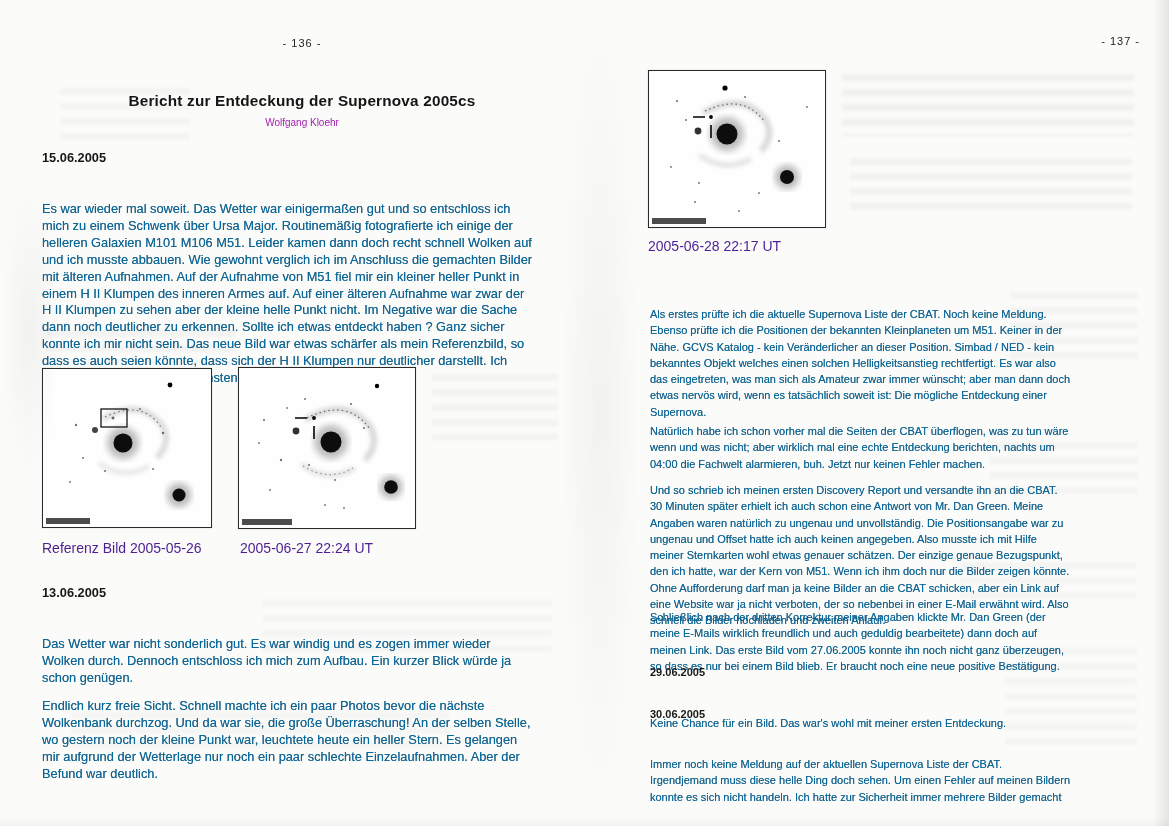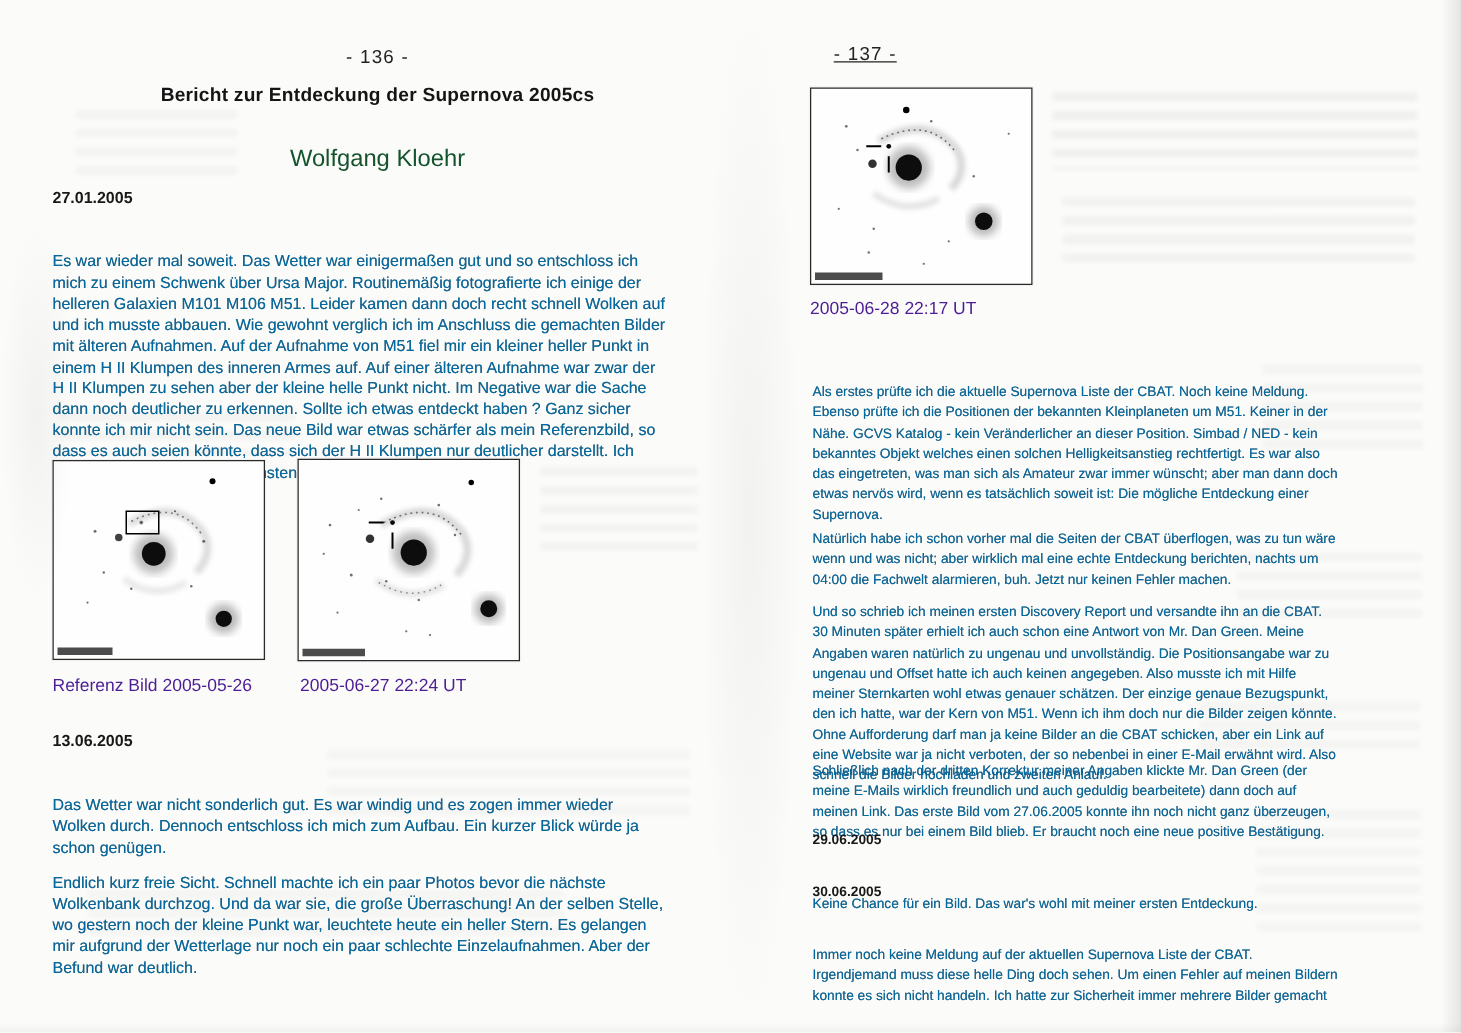--- a/index.html
+++ b/index.html
@@ -7,25 +7,25 @@
     width:1169px;height:826px;position:relative;overflow:hidden;
     background:#fbfbf9;
     font-family:"Liberation Sans","DejaVu Sans",sans-serif;
     color:#1e1e1e;
   }
   .sheet{position:absolute;inset:0;}
   .scan-edge{position:absolute;right:0;top:0;bottom:0;width:16px;
     background:linear-gradient(90deg,rgba(0,0,0,0),rgba(60,60,60,.12));}
   .scan-edge-bottom{position:absolute;left:0;right:0;bottom:0;height:8px;
     background:linear-gradient(180deg,rgba(0,0,0,0),rgba(60,60,60,.05));}
-  .pagenum{position:absolute;font-size:15px;letter-spacing:1px;color:#222;}
+  .pagenum{position:absolute;font-size:11px;letter-spacing:1px;color:#222;}
   .title{position:absolute;font-size:15.3px;font-weight:bold;color:#151515;letter-spacing:.2px;}
-  .author{position:absolute;font-size:19px;color:#14532d;}
+  .author{position:absolute;font-size:10px;color:#a21caf;}
   .center-l{left:42px;width:520px;text-align:center;}
-  .center-r{left:667px;width:492px;text-align:left;text-decoration:underline;}
+  .center-r{left:648px;width:492px;text-align:right;}
   .hdate{position:absolute;font-weight:bold;color:#181818;}
   .para{position:absolute;white-space:pre;color:#0369a1;
     text-shadow:0 0 .4px rgba(50,50,50,.65);margin-top:34px;}
   .lp{font-size:12.8px;line-height:16.9px;}
   .rp{font-size:11px;line-height:16.3px;}
   .caption{position:absolute;font-size:14px;color:#4c1d95;}
   .fig{position:absolute;background:#fefefe;border:1.4px solid #2a2a2a;
     box-shadow:0 0 0 1px rgba(0,0,0,.04);}
   .fig svg{display:block;width:100%;height:100%;}
   .ghost{position:absolute;
@@ -34,24 +34,24 @@
   .smudge{position:absolute;background:radial-gradient(closest-side,rgba(120,120,120,.07),rgba(0,0,0,0));
     pointer-events:none;}
 </style>
 </head>
 <body>
 
 <div class="sheet">
 
   <div>
     <div class="pagenum center-l" style="top:37px;">-  136  -</div>
-    <div class="title center-l" style="top:68px;">Bericht zur Entdeckung der Supernova 2005cs</div>
+    <div class="title center-l" style="top:92px;">Bericht zur Entdeckung der Supernova 2005cs</div>
     <div class="author center-l" style="top:117px;">Wolfgang Kloehr</div>
 
-    <div class="hdate lp" style="left:42px;top:150px;">27.01.2005</div>
+    <div class="hdate lp" style="left:42px;top:150px;">15.06.2005</div>
     <div class="para lp" style="left:42px;top:167px;">Es war wieder mal soweit. Das Wetter war einigermaßen gut und so entschloss ich
 mich zu einem Schwenk über Ursa Major. Routinemäßig fotografierte ich einige der
 helleren Galaxien M101 M106 M51. Leider kamen dann doch recht schnell Wolken auf
 und ich musste abbauen. Wie gewohnt verglich ich im Anschluss die gemachten Bilder
 mit älteren Aufnahmen. Auf der Aufnahme von M51 fiel mir ein kleiner heller Punkt in
 einem H II Klumpen des inneren Armes auf. Auf einer älteren Aufnahme war zwar der
 H II Klumpen zu sehen aber der kleine helle Punkt nicht. Im Negative war die Sache
 dann noch deutlicher zu erkennen. Sollte ich etwas entdeckt haben ? Ganz sicher
 konnte ich mir nicht sein. Das neue Bild war etwas schärfer als mein Referenzbild, so
 dass es auch seien könnte, dass sich der H II Klumpen nur deutlicher darstellt. Ich

